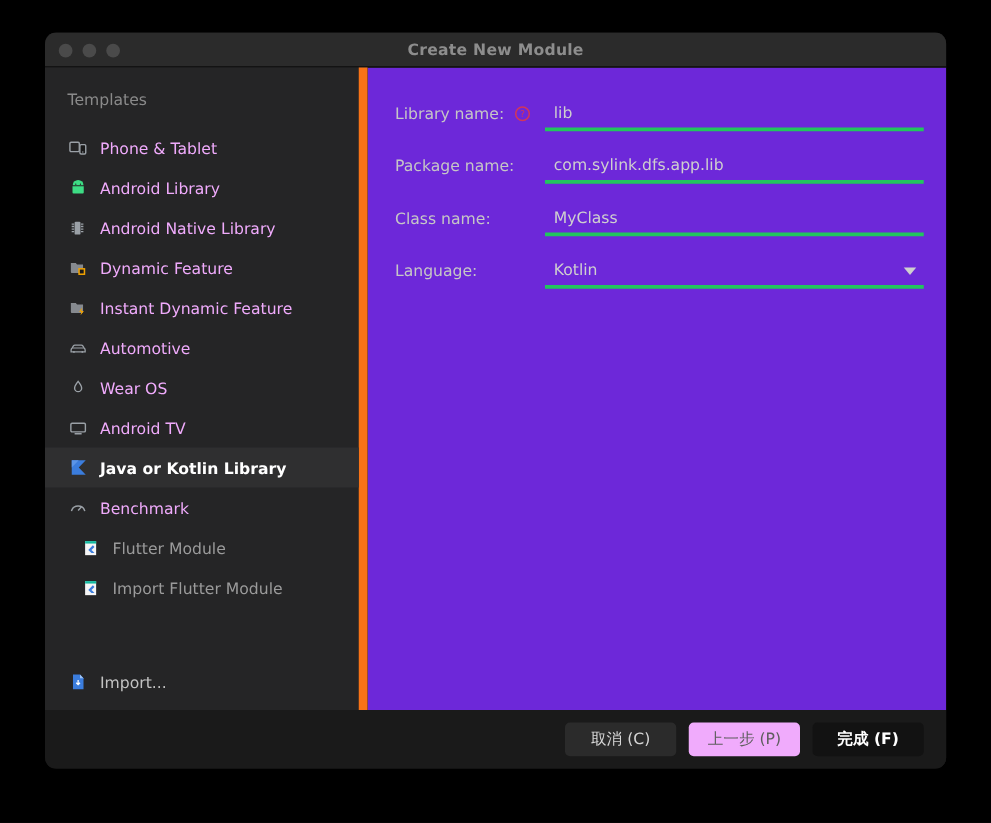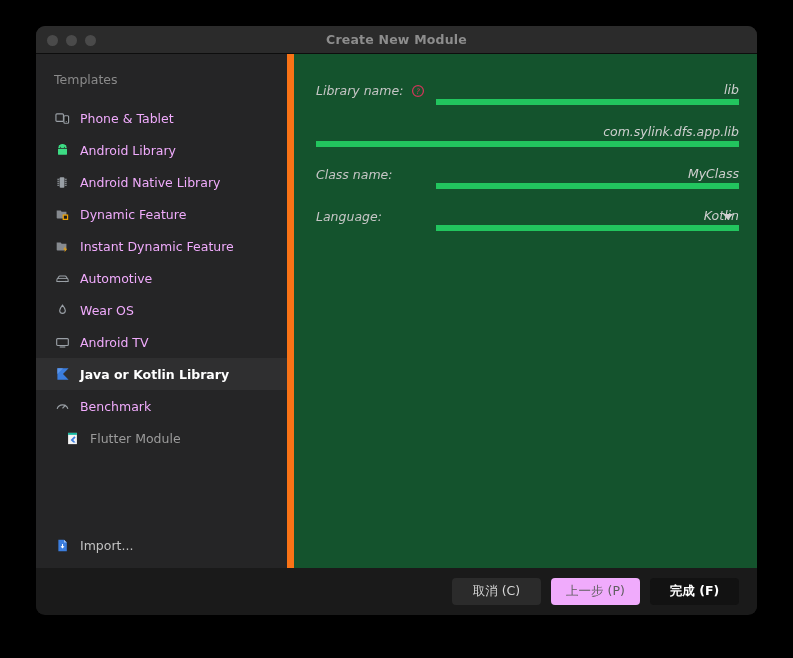--- a/index.html
+++ b/index.html
@@ -69,33 +69,32 @@
   .tpl-ico svg { display: block; }
 
   .import-row {
     position: absolute; left: 0; bottom: 8px;
     display: flex; align-items: center;
     height: 30px; padding-left: 18px;
     font-size: 12.5px; color: #c2c2c2;
   }
 
   
-  .panel { flex: 1; background: #14532d; padding: 26px 18px 0 22px; font-style: italic; }
+  .panel { flex: 1; background: #6d28d9; padding: 26px 18px 0 22px; }
   .field { display: flex; align-items: flex-start; margin-bottom: 10px; height: 32px; }
   .flabel {
     width: 120px; flex: 0 0 120px;
     font-size: 12.5px; color: #c6c6c6;
     line-height: 21px;
   }
   .err-ico { margin-left: 4px; vertical-align: -3px; }
   .fctl {
     flex: 1; position: relative;
-    border-bottom: 6px solid #22c55e;
+    border-bottom: 3px solid #22c55e;
     height: 25px;
-    text-align: right;
   }
   .fval {
     font-size: 12.5px; color: #cfcfcf;
     line-height: 20px; padding-left: 7px;
   }
   .chevron {
     position: absolute; right: 6px; top: 8px;
     width: 0; height: 0;
     border-left: 5px solid transparent;
     border-right: 5px solid transparent;
@@ -259,20 +258,30 @@
           <span class="tpl-ico">
             <svg width="15" height="15" viewBox="0 0 16 16">
                 <rect x="3.3" y="2" width="9.4" height="12" fill="#f5f5f5"></rect>
                 <rect x="3.3" y="2" width="9.4" height="2.1" fill="#13b9a0"></rect>
                 <path d="M9.9 5.6L6 9.5l1.4 1.4 3.9-3.9zM7.4 10.9l1.3 1.3h2.6l-2.5-2.6z" fill="#3b7ddd"></path>
               </svg>
           </span>
           <span>Flutter Module</span>
         </div>
 
+        <div class="tpl-item dim">
+          <span class="tpl-ico">
+            <svg width="15" height="15" viewBox="0 0 16 16">
+                <rect x="3.3" y="2" width="9.4" height="12" fill="#f5f5f5"></rect>
+                <rect x="3.3" y="2" width="9.4" height="2.1" fill="#13b9a0"></rect>
+                <path d="M9.9 5.6L6 9.5l1.4 1.4 3.9-3.9zM7.4 10.9l1.3 1.3h2.6l-2.5-2.6z" fill="#3b7ddd"></path>
+              </svg>
+          </span>
+          <span>Import Flutter Module</span>
+        </div>
 
       </div>
 
       <div class="import-row">
         <span class="tpl-ico">
           <svg width="15" height="15" viewBox="0 0 16 16">
               <path d="M3.6 1.8h6l3 3v9.4h-9z" fill="#3b7ddd"></path>
               <path d="M9.6 1.8l3 3h-3z" fill="#9fc4f5"></path>
               <path d="M8 6.4v3.9M6.4 8.8L8 10.4l1.6-1.6" stroke="#ffffff" stroke-width="1.1" fill="none"></path>
             </svg>
@@ -290,20 +299,21 @@
               <circle cx="8" cy="8" r="6.2" fill="none" stroke="#d2365a" stroke-width="1.4"></circle>
               <text x="8" y="11.4" text-anchor="middle" font-size="8.5" font-family="DejaVu Sans, sans-serif" fill="#d2365a">?</text>
             </svg>
         </div>
         <div class="fctl">
           <div class="fval">lib</div>
         </div>
       </div>
 
       <div class="field">
+        <div class="flabel">Package name:</div>
         <div class="fctl">
           <div class="fval">com.sylink.dfs.app.lib</div>
         </div>
       </div>
 
       <div class="field">
         <div class="flabel">Class name:</div>
         <div class="fctl">
           <div class="fval">MyClass</div>
         </div>

